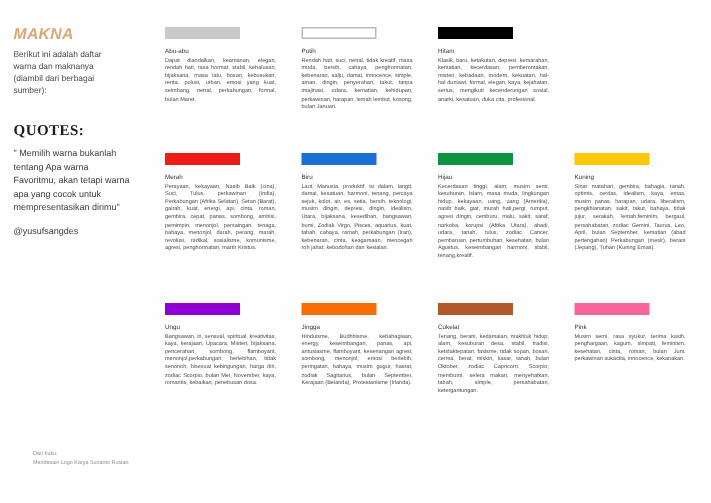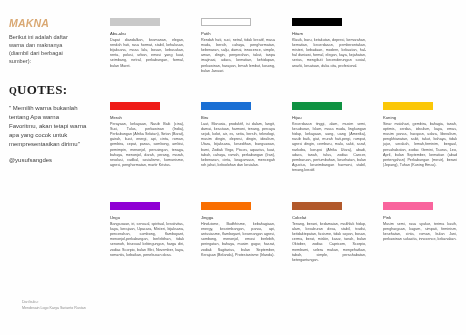--- a/index.html
+++ b/index.html
@@ -53,21 +53,21 @@
     width: 60px;
   }
 
   .quotes-heading {
     margin: 17px 0 6px 0;
     font-family: "Liberation Serif", serif;
     font-size: 10px;
     letter-spacing: 0.3px;
     color: #1c1c1c;
   }
-  .quotes-heading .smallcaps { font-size: 13px; }
+  .quotes-heading .smallcaps { font-size: 10px; }
 
   .quote-body {
     font-size: 6px;
     line-height: 9px;
     color: #3d3d3d;
     width: 78px;
     margin: 0;
   }
   .quote-handle {
     display: block;

